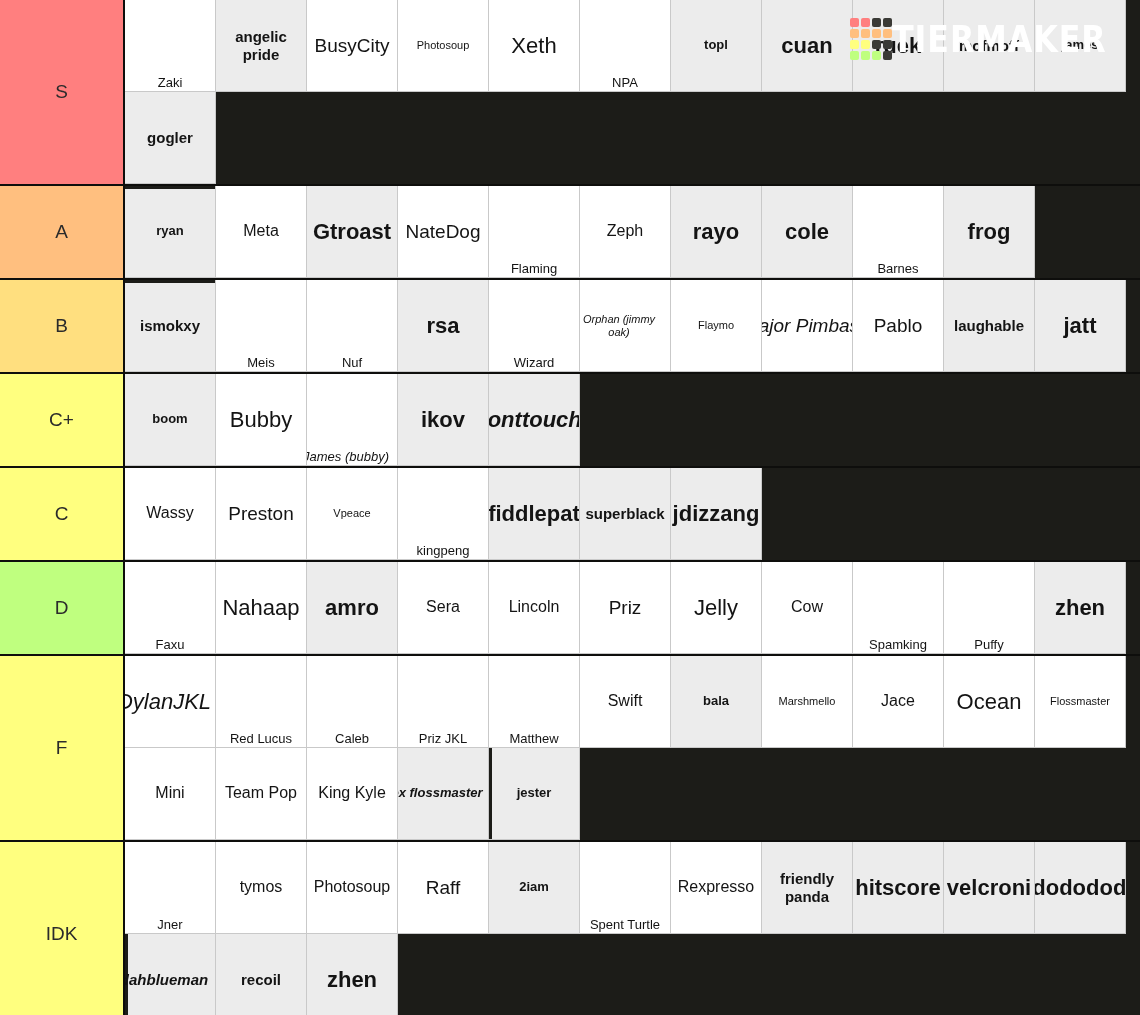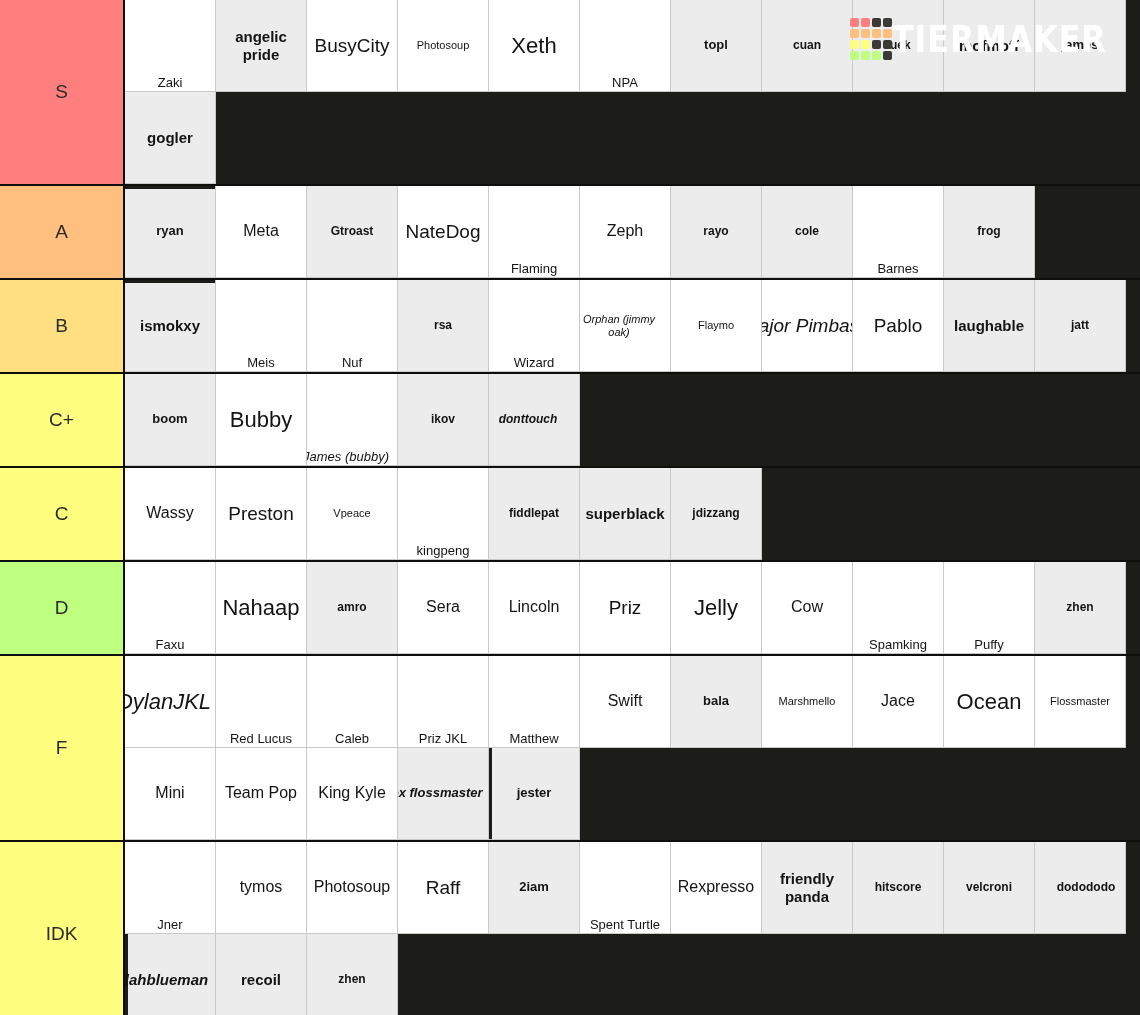--- a/index.html
+++ b/index.html
@@ -89,21 +89,21 @@
   .bg-gray  { background: #ececec; }
 
   
   .f-xs  { font-size: 11px; font-weight: 400; }
   .f-sm  { font-size: 13px; font-weight: 400; align-items: flex-end; }
   .f-md  { font-size: 16px; font-weight: 400; }
   .f-lg  { font-size: 19px; font-weight: 400; }
   .f-xl  { font-size: 22px; font-weight: 400; }
   .b-sm  { font-size: 13px; font-weight: 700; }
   .b-md  { font-size: 15px; font-weight: 700; }
-  .b-lg  { font-size: 12px; font-weight: 700; }
+  .b-lg  { font-size: 22px; font-weight: 700; }
   .b-xl  { font-size: 13px; font-weight: 700; }
 
   
   .clip-left .lbl { position: relative; left: -6px; font-style: italic; }
   .clip-right .lbl { position: relative; left: 6px; }
 
   
   .drag-bar::before {
     content: "";
     position: absolute;

